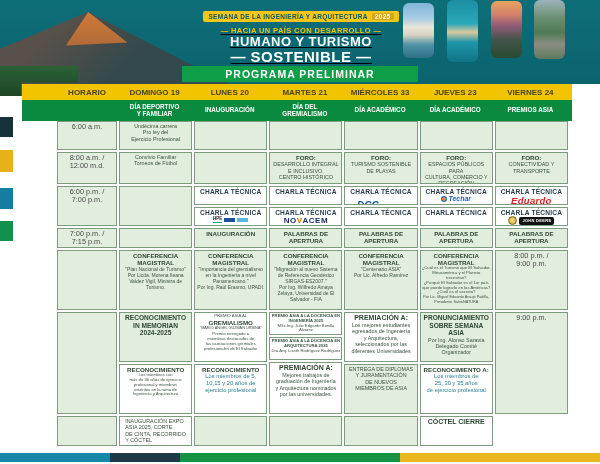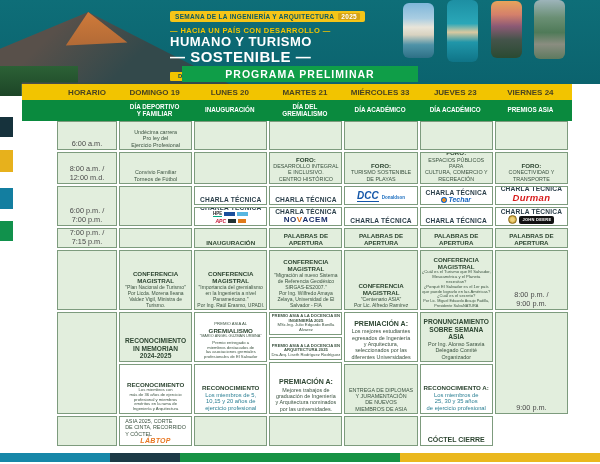--- a/index.html
+++ b/index.html
@@ -4,21 +4,21 @@
 <style>
   html,body{margin:0;padding:0;background:#fff;font-family:"Liberation Sans",sans-serif;}
   .stage{position:relative;width:600px;height:464px;background:#fff;overflow:hidden;}
 
   
   .banner{position:absolute;left:0;top:0;width:600px;height:84px;background:linear-gradient(180deg,#0e6e78,#0b636e);overflow:visible;z-index:1;}
   .montage{position:absolute;left:0;top:0;width:250px;height:84px;overflow:hidden;}
   .volcano{position:absolute;left:-35px;top:12px;width:280px;height:80px;background:linear-gradient(135deg,#58504a 30%,#33494b 60%);clip-path:polygon(44% 0,100% 100%,0 100%,0 64%);}
   .lava{position:absolute;left:-35px;top:12px;width:280px;height:80px;background:linear-gradient(180deg,#cf7a3a,#8a5531);clip-path:polygon(44% 0,58% 38%,36% 42%);}
   .foliage{position:absolute;left:0;top:66px;width:78px;height:30px;background:linear-gradient(180deg,#2c6136,#1d4527);clip-path:polygon(0 0,100% 0,100% 55%,28% 55%,28% 100%,0 100%);z-index:2;}
-  .titleblock{position:absolute;left:170px;top:5px;width:262px;text-align:left;z-index:3;}
+  .titleblock{position:absolute;left:170px;top:5px;width:262px;text-align:center;z-index:3;text-decoration:underline;}
   .pill{display:inline-block;background:#f5c518;color:#0c5a63;font-weight:bold;font-size:6.5px;padding:2px 5px;border-radius:2px;letter-spacing:.3px;}
   .year{display:inline-block;background:#d7a414;color:#fff;font-weight:bold;margin-left:4px;padding:0 3px;border-radius:1px;}
   .tagline{color:#f2c400;font-weight:bold;font-size:7.5px;margin-top:3px;letter-spacing:.4px;}
   .title1{color:#fff;font-weight:800;font-size:13px;letter-spacing:.5px;line-height:1.05;}
   .title2{color:#fff;font-weight:800;font-size:15px;letter-spacing:.5px;line-height:1.05;}
   .datepill{display:inline-block;background:#f2c400;color:#0c4a52;font-weight:bold;font-size:6px;padding:1.5px 8px;margin-top:3px;border-radius:1px;letter-spacing:.4px;}
   .programbar{position:absolute;left:182px;top:66px;width:236px;height:16px;background:#0f9e48;color:#fff;font-weight:bold;font-size:10.5px;letter-spacing:1px;text-align:center;line-height:16px;z-index:4;}
   .photo{position:absolute;border-radius:6px;z-index:2;}
   .photo1{left:403px;top:3px;width:31px;height:55px;background:linear-gradient(180deg,#7fb6d9 0%,#a9cde2 28%,#e9e5d9 44%,#d8d2c0 58%,#4f93a8 76%,#2e7086 100%);}
   .photo2{left:447px;top:0;width:31px;height:62px;background:linear-gradient(180deg,#1d8fa3 0%,#2aa7b8 38%,#d9c9a0 52%,#2096a9 68%,#0f7487 100%);}
@@ -35,21 +35,21 @@
   
   .hrow{position:absolute;left:22px;top:84px;width:550px;height:16px;background:#f2c400;z-index:3;}
   .hgrid{position:absolute;left:35px;top:0;width:511px;height:16px;display:grid;grid-template-columns:60px repeat(6,1fr);align-items:center;}
   .hcell{text-align:center;font-weight:bold;font-size:8px;color:#4a4420;}
   .crow{position:absolute;left:22px;top:100px;width:550px;height:21px;background:#0a8a3e;z-index:3;}
   .cgrid{position:absolute;left:35px;top:0;width:511px;height:21px;display:grid;grid-template-columns:60px repeat(6,1fr);align-items:center;}
   .ccell{text-align:center;font-weight:bold;font-size:6.3px;color:#fff;line-height:1.1;white-space:pre-line;}
 
   
   .grid{position:absolute;left:57px;top:121px;width:511px;display:grid;grid-template-columns:60px repeat(6,1fr);grid-template-rows:29px 32px 40px 20px 60px 102px 30px;gap:2px;z-index:3;}
-  .cell{border:1px solid #7d9b7d;background:#e2eedd;display:flex;flex-direction:column;align-items:center;justify-content:flex-end;text-align:center;overflow:hidden;padding:1px;box-sizing:border-box;}
+  .cell{border:1px solid #7d9b7d;background:#e2eedd;display:flex;flex-direction:column;align-items:center;justify-content:flex-start;text-align:center;overflow:hidden;padding:1px;box-sizing:border-box;}
   .white{background:#fff;}
   .splitcol{display:flex;flex-direction:column;gap:2px;overflow:hidden;}
   .splitcol>.cell{flex:1;}
   .time{font-size:7.3px;color:#4a4a4a;white-space:pre-line;line-height:1.15;}
   .t{font-weight:bold;font-size:6.2px;color:#2e4632;line-height:1.15;}
   .t2{font-weight:bold;font-size:6.6px;color:#2b3f4a;letter-spacing:.2px;}
   .b{font-size:5.4px;color:#3c5341;line-height:1.18;}
   .b2{font-size:5.8px;color:#2a7f93;line-height:1.18;}
   .tiny{font-size:4.2px;color:#3c5341;line-height:1.15;}
   .q{font-size:5px;color:#3c5341;line-height:1.2;}
@@ -234,21 +234,21 @@
           <span class="t2">CHARLA TÉCNICA</span>
           <span class="logo-techar"><i></i><span>Techar</span></span>
         </div>
       <div class="cell white">
           <span class="t2">CHARLA TÉCNICA</span>
         </div>
     </div>
     <div class="splitcol">
       <div class="cell white">
           <span class="t2">CHARLA TÉCNICA</span>
-          <span class="logo-durman">Durman</span>
+          <span class="logo-durman">Eduardo</span>
         </div>
       <div class="cell white">
           <span class="t2">CHARLA TÉCNICA</span>
         <span class="logo-jd">
             <span class="seal"></span>
             <span class="jdbox">JOHN DEERE</span>
           </span>
       </div>
     </div>
 

